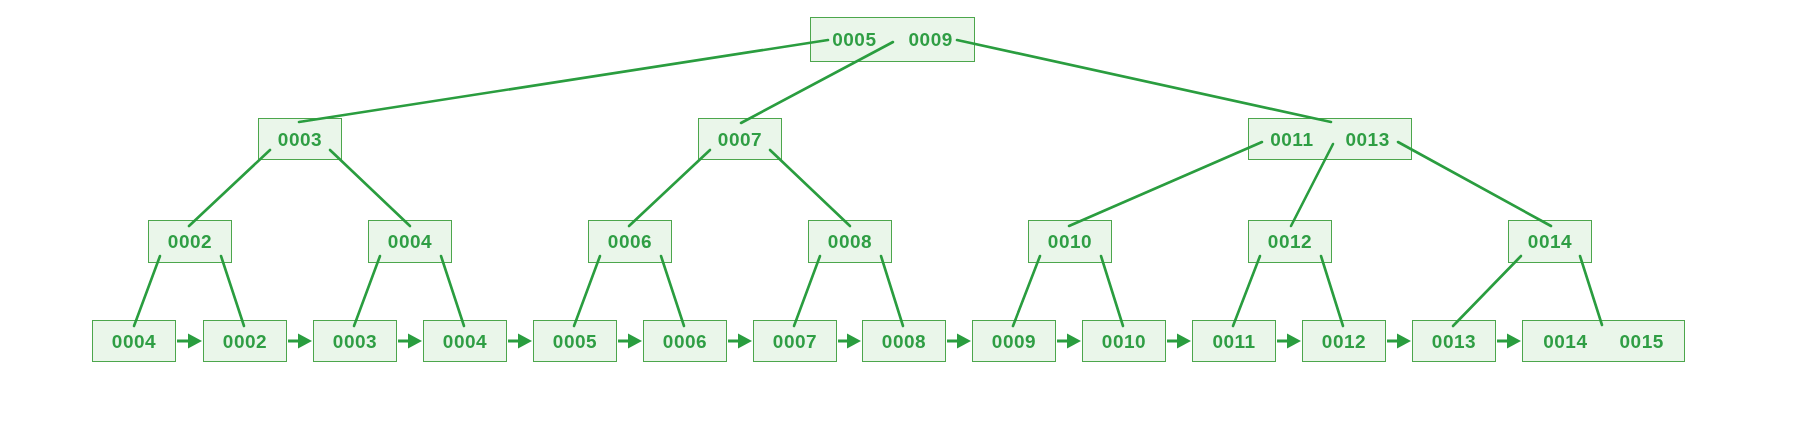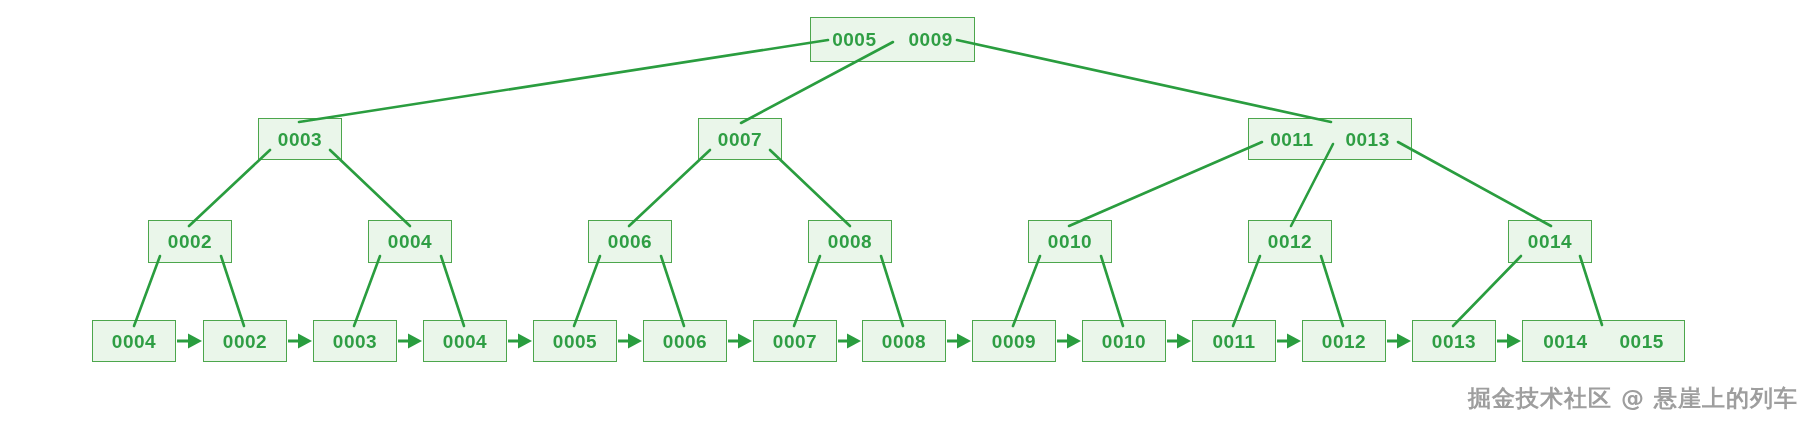--- a/index.html
+++ b/index.html
@@ -184,14 +184,13 @@
       <polygon points="1067,333.5 1081,341 1067,348.5" fill="#2a9d3f"></polygon>
       <line x1="1167" y1="341" x2="1179" y2="341" stroke="#2a9d3f" stroke-width="3"></line>
       <polygon points="1177,333.5 1191,341 1177,348.5" fill="#2a9d3f"></polygon>
       <line x1="1277" y1="341" x2="1289" y2="341" stroke="#2a9d3f" stroke-width="3"></line>
       <polygon points="1287,333.5 1301,341 1287,348.5" fill="#2a9d3f"></polygon>
       <line x1="1387" y1="341" x2="1399" y2="341" stroke="#2a9d3f" stroke-width="3"></line>
       <polygon points="1397,333.5 1411,341 1397,348.5" fill="#2a9d3f"></polygon>
       <line x1="1497" y1="341" x2="1509" y2="341" stroke="#2a9d3f" stroke-width="3"></line>
       <polygon points="1507,333.5 1521,341 1507,348.5" fill="#2a9d3f"></polygon>
     </svg>
-  <div class="watermark">掘金技术社区 @ 悬崖上的列车</div>
 </div>
 
 </body></html>

